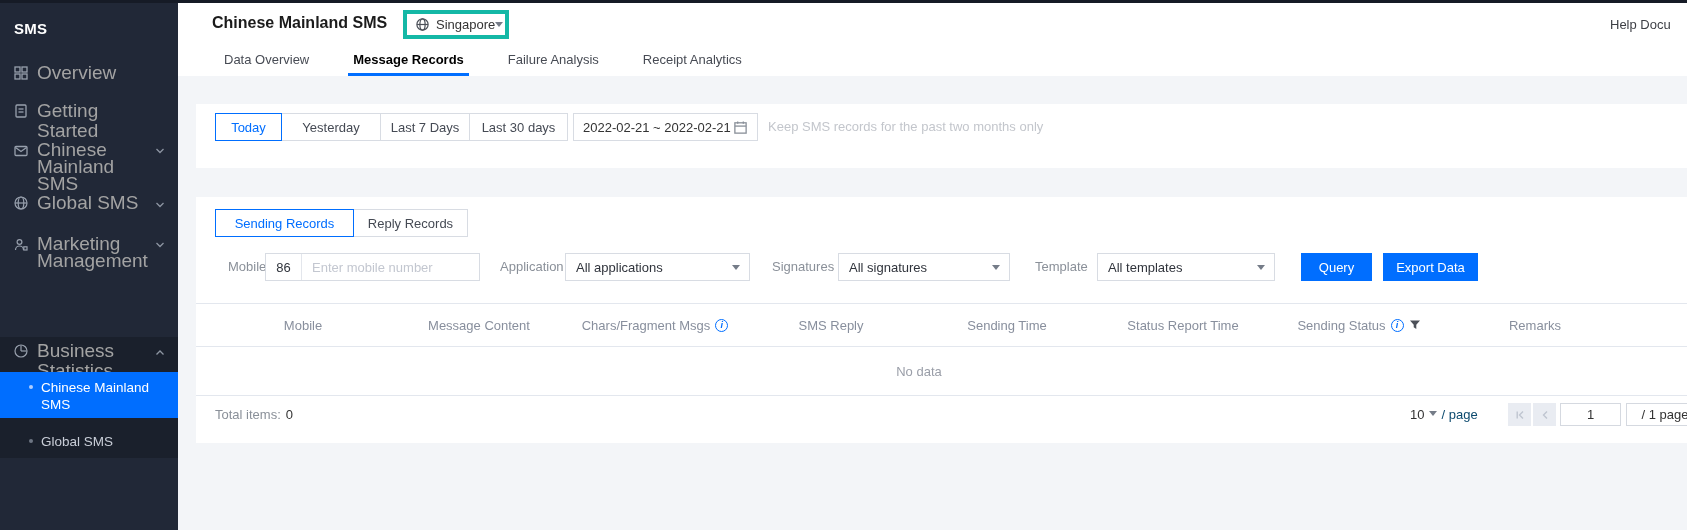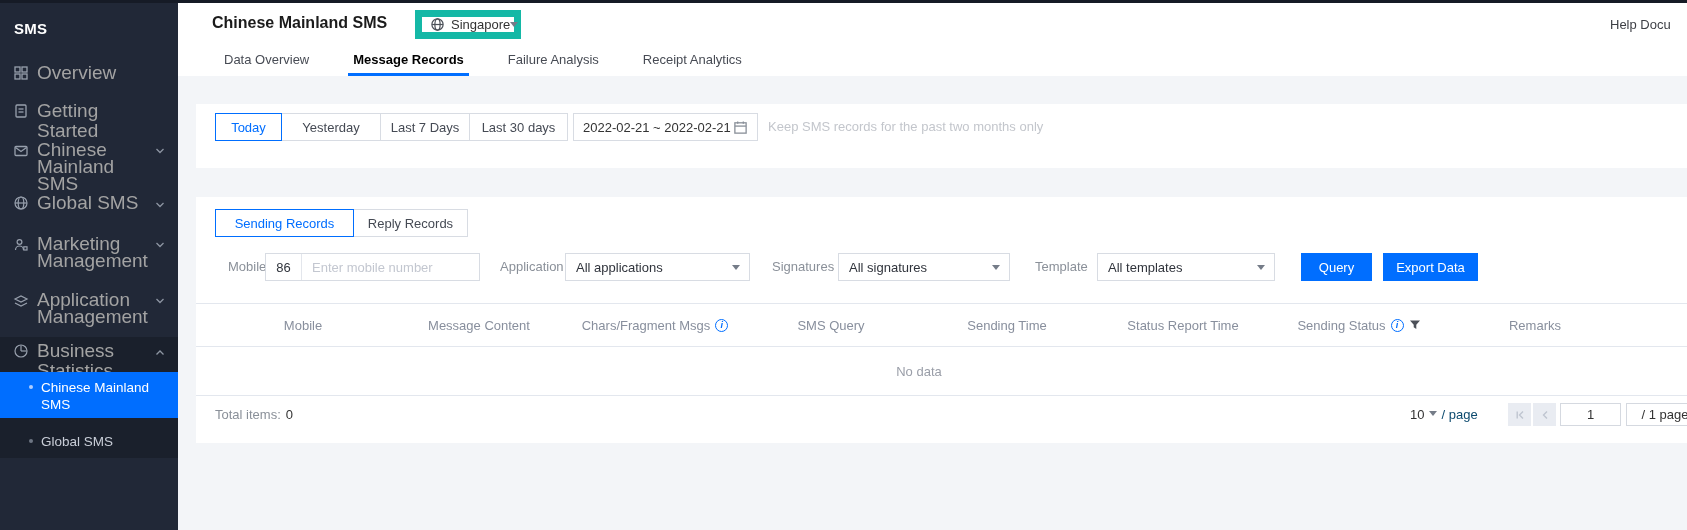--- a/index.html
+++ b/index.html
@@ -24,22 +24,22 @@
   .nav-group { position:absolute; left:0; top:337px; width:178px; height:121px; background:#1a202c; }
   .nav-child { position:absolute; left:0; width:178px; color:#c9ced8; font-size:13.5px; cursor:pointer; }
   .nav-child .dot { position:absolute; left:29px; top:8px; width:4px; height:4px; border-radius:50%; background:#6d7584; }
   .nav-child .nav-label { margin-left:41px; width:124px; }
   .nav-child.active { background:#006eff; color:#fff; }
   .nav-child.active .dot { background:#aecdff; }
 
   
   .topbar { position:absolute; left:178px; top:0; width:1509px; height:47px; background:#fff; }
   .page-title { position:absolute; left:34px; top:14px; font-size:16px; font-weight:bold; color:#1b1b1b; }
-  .region-box { position:absolute; left:225px; top:10px; width:106px; height:29px; border:7px solid #14b8a6;
-    display:flex; align-items:center; padding:0 8px; background:#fff; cursor:pointer;margin-left:12px; }
+  .region-box { position:absolute; left:225px; top:10px; width:106px; height:29px; border:4px solid #14b8a6;
+    display:flex; align-items:center; padding:0 8px; background:#fff; cursor:pointer; }
   .region-box .g-icon { width:15px; height:15px; color:#4b5058; }
   .region-box .g-icon svg { width:15px; height:15px; display:block; }
   .region-label { margin-left:6px; color:#333; }
   .tri { width:0; height:0; border:4px solid transparent; border-top:5px solid #757c88; transform:translateY(2px); }
   .region-box .tri { margin-left:auto; }
   .help-link { position:absolute; left:1610px; top:17px; color:#3d3f45; white-space:nowrap; z-index:45; cursor:pointer; }
 
   
   .tabbar { position:absolute; left:178px; top:47px; width:1509px; height:29px; background:#fff; display:flex; padding-left:41px; }
   .tab { height:29px; line-height:26px; padding:0 5px; margin-right:34px; color:#474b54; cursor:pointer; }
@@ -179,34 +179,20 @@
         </svg>
       </span>
     <span class="nav-label">Marketing Management</span>
     <span class="nav-caret">
         <svg viewBox="0 0 12 12" fill="none" stroke="currentColor" stroke-width="1.3">
           <polyline points="2.5,4 6,7.5 9.5,4"></polyline>
         </svg>
       </span>
   </div>
 
-  <div class="nav-item" style="top:291px">
-    <span class="nav-icon">
-        <svg viewBox="0 0 16 16" fill="none" stroke="currentColor" stroke-width="1.2">
-          <polygon points="2,6 8,3 14,6 8,9"></polygon>
-          <polyline points="2,10 8,13 14,10"></polyline>
-        </svg>
-      </span>
-    <span class="nav-label">Application Management</span>
-    <span class="nav-caret">
-        <svg viewBox="0 0 12 12" fill="none" stroke="currentColor" stroke-width="1.3">
-          <polyline points="2.5,4 6,7.5 9.5,4"></polyline>
-        </svg>
-      </span>
-  </div>
 
   <div class="nav-group">
     <div class="nav-item one-line" style="top:4px">
       <span class="nav-icon">
           <svg viewBox="0 0 16 16" fill="none" stroke="currentColor" stroke-width="1.2">
             <circle cx="8" cy="8" r="6"></circle>
             <line x1="8" y1="8" x2="8" y2="2.5"></line>
             <line x1="8" y1="8" x2="13.5" y2="8"></line>
           </svg>
         </span>
@@ -307,21 +293,21 @@
         <span>Mobile</span>
       </div>
     <div class="th">
         <span>Message Content</span>
       </div>
     <div class="th">
       <span>Chars/Fragment Msgs</span>
       <span class="info-icon">i</span>
     </div>
     <div class="th">
-        <span>SMS Query</span>
+        <span>SMS Reply</span>
       </div>
     <div class="th">
         <span>Sending Time</span>
       </div>
     <div class="th">
         <span>Status Report Time</span>
       </div>
     <div class="th">
       <span>Sending Status</span>
       <span class="info-icon">i</span>

